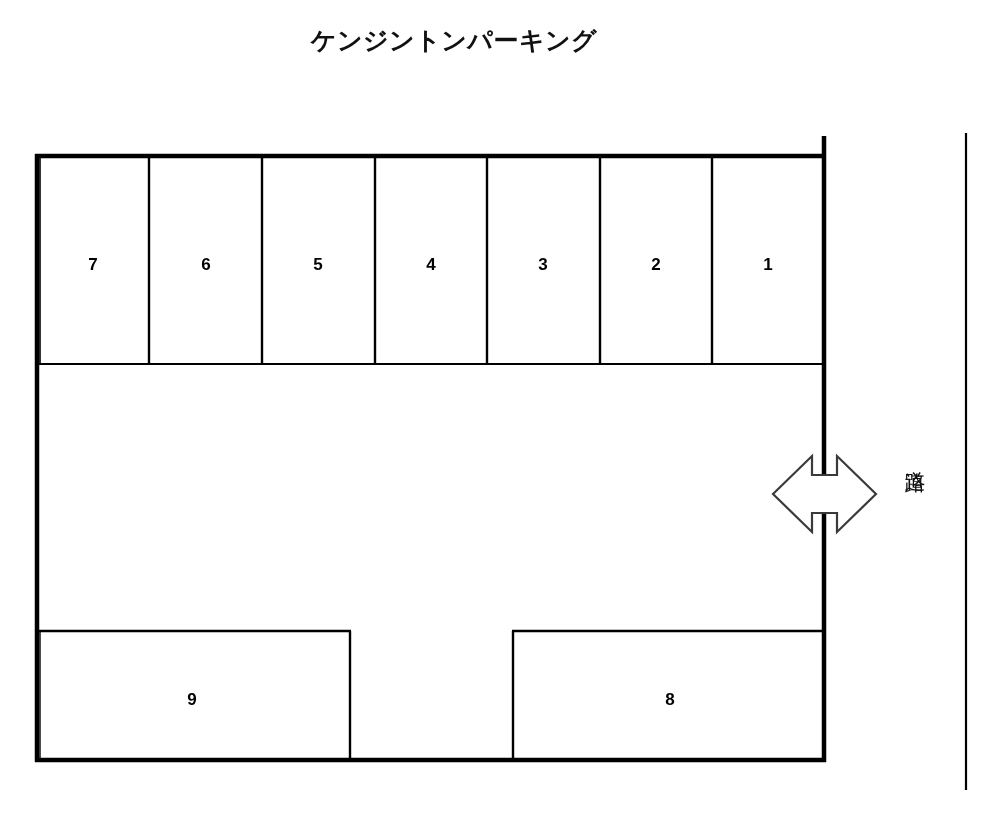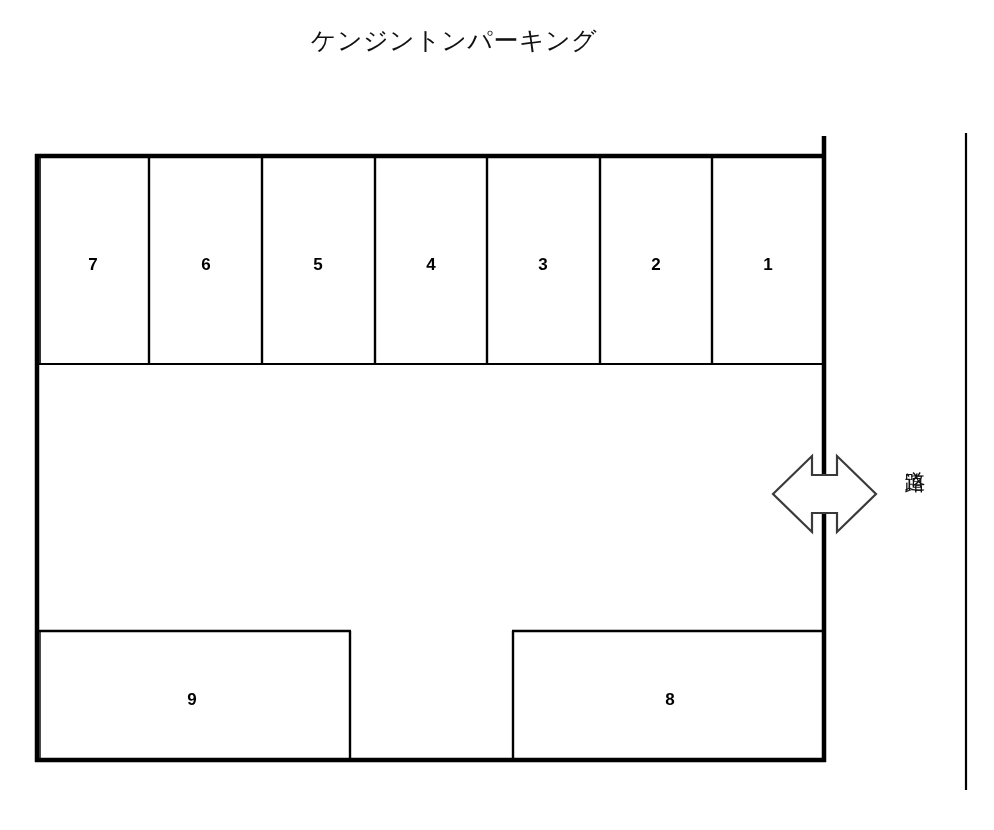--- a/index.html
+++ b/index.html
@@ -19,21 +19,21 @@
     background: #ffffff;
     overflow: hidden;
   }
   #title {
     position: absolute;
     left: 0;
     top: 24px;
     width: 908px;
     text-align: center;
     font-size: 25px;
-    font-weight: 400;
+    font-weight: 700;
     letter-spacing: 0.5px;
     color: #111111;
     font-family: "DejaVu Sans", "Liberation Sans", sans-serif;
   }
   #diagram {
     position: absolute;
     left: 0;
     top: 0;
     width: 994px;
     height: 830px;

